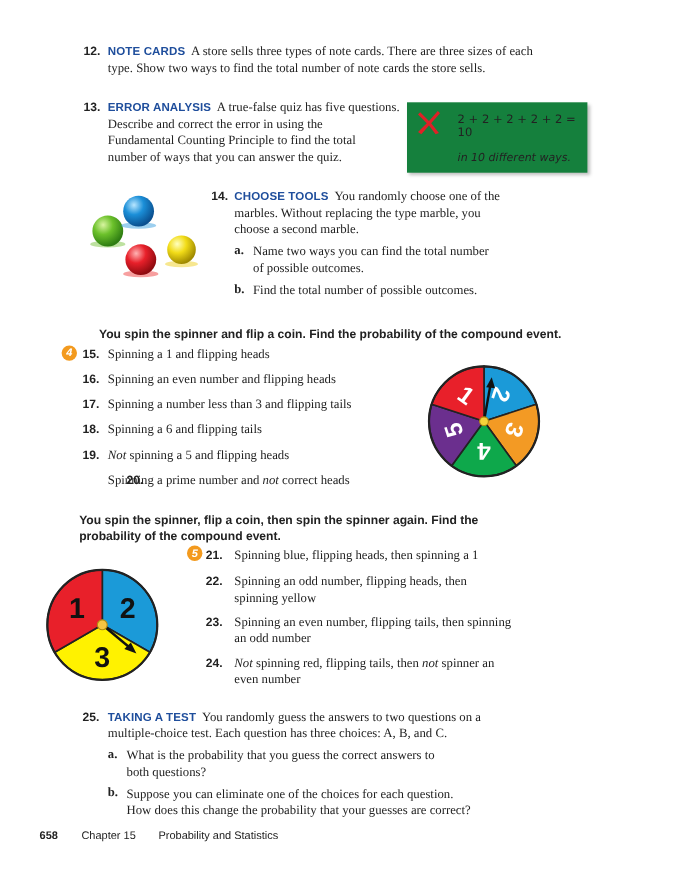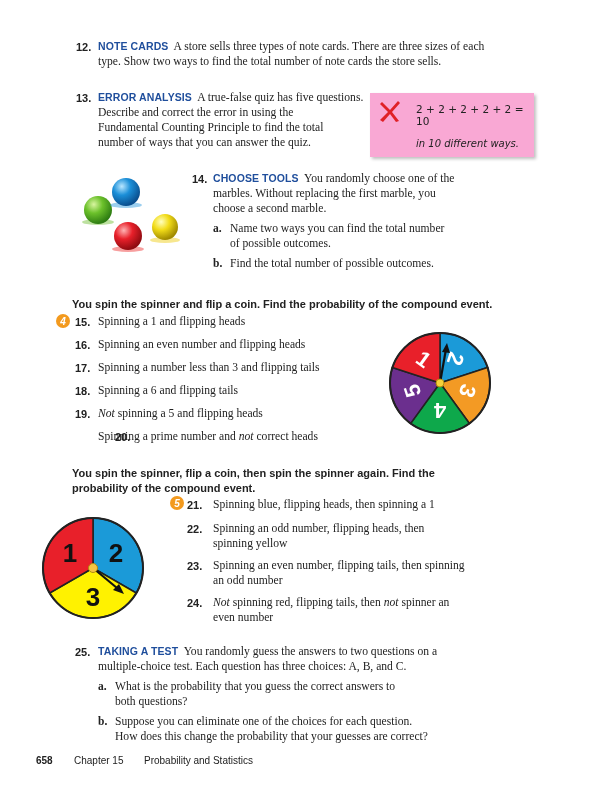--- a/index.html
+++ b/index.html
@@ -7,21 +7,21 @@
          font-family:"Liberation Serif", serif; color:#222; font-size:11.6px; }
   .abs { position:absolute; }
   .num { font-family:"Liberation Sans", sans-serif; font-weight:bold; font-size:11px; color:#222; }
   .kw { font-family:"Liberation Sans", sans-serif; font-weight:bold; font-size:10.5px; color:#1f4e9c; letter-spacing:0.1px; }
   .line { line-height:15.5px; white-space:nowrap; }
   .sub { font-family:"Liberation Serif", serif; font-weight:bold; font-size:11.5px; }
   .head { font-family:"Liberation Sans", sans-serif; font-weight:bold; font-size:11px; color:#222; line-height:15px; }
   .badge { width:14px; height:14px; border-radius:50%; background:#f39a1e; color:#fff;
            font-family:"Liberation Sans", sans-serif; font-weight:bold; font-style:italic; font-size:10px;
            display:flex; align-items:center; justify-content:center; }
-  .errbox { background:#f9a8d4; box-shadow:2px 2px 3px rgba(0,0,0,0.25); }
+  .errbox { background:#15803d; box-shadow:2px 2px 3px rgba(0,0,0,0.25); }
   .hand { font-family:"DejaVu Sans", sans-serif; font-size:10px; color:#222; font-style:italic; }
   .footer { font-family:"Liberation Sans", sans-serif; font-size:10px; color:#222; }
   i { font-style:italic; }
 </style>
 </head>
 <body>
 
 <div>
   <div class="abs num" style="left:76px;top:41px;">12.</div>
   <div class="abs line" style="left:98px;top:39px;">
@@ -84,32 +84,32 @@
     <circle cx="87" cy="52" r="13" fill="url(#gY)"></circle>
   </svg>
 </div>
 
 <div>
   <div class="abs num" style="left:192px;top:173px;">14.</div>
   <div class="abs line" style="left:213px;top:171px;">
     <span class="kw">CHOOSE TOOLS</span>&nbsp;
     <span>You randomly choose one of the</span>
   </div>
-  <div class="abs line" style="left:213px;top:186px;">marbles. Without replacing the first marble, you</div>
+  <div class="abs line" style="left:213px;top:186px;">marbles. Without replacing the type marble, you</div>
   <div class="abs line" style="left:213px;top:201px;">choose a second marble.</div>
 
   <div class="abs line sub" style="left:213px;top:221px;">a.</div>
   <div class="abs line" style="left:230px;top:221px;">Name two ways you can find the total number</div>
   <div class="abs line" style="left:230px;top:236px;">of possible outcomes.</div>
   <div class="abs line sub" style="left:213px;top:256px;">b.</div>
   <div class="abs line" style="left:230px;top:256px;">Find the total number of possible outcomes.</div>
 </div>
 
 <div>
-  <div class="abs head" style="left:72px;top:297px;white-space:nowrap;">You spin the spinner and flip a coin. Find the probability of the compound event.</div>
+  <div class="abs head" style="left:90px;top:297px;white-space:nowrap;">You spin the spinner and flip a coin. Find the probability of the compound event.</div>
 
   <div class="abs badge" style="left:56px;top:314px;">4</div>
 
   <div class="abs num" style="left:75px;top:316px;">15.</div>
   <div class="abs line" style="left:98px;top:314px;">Spinning a 1 and flipping heads</div>
 
   <div class="abs num" style="left:75px;top:339px;">16.</div>
   <div class="abs line" style="left:98px;top:337px;">Spinning an even number and flipping heads</div>
 
   <div class="abs num" style="left:75px;top:362px;">17.</div>

